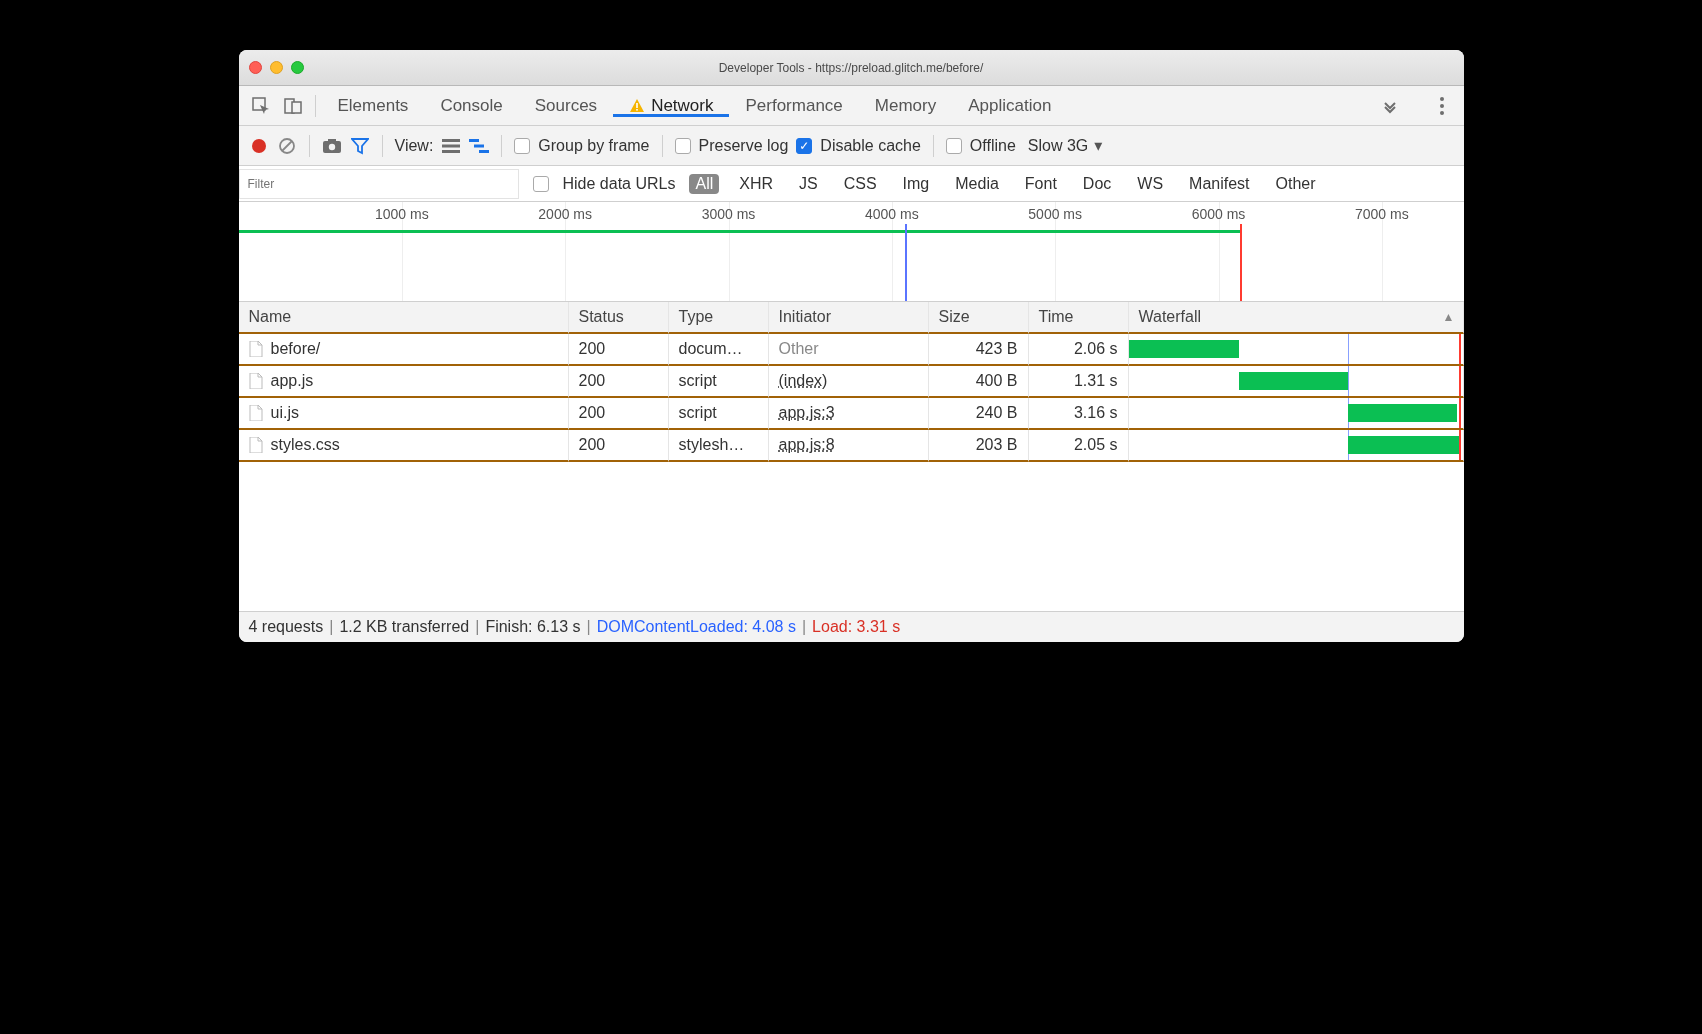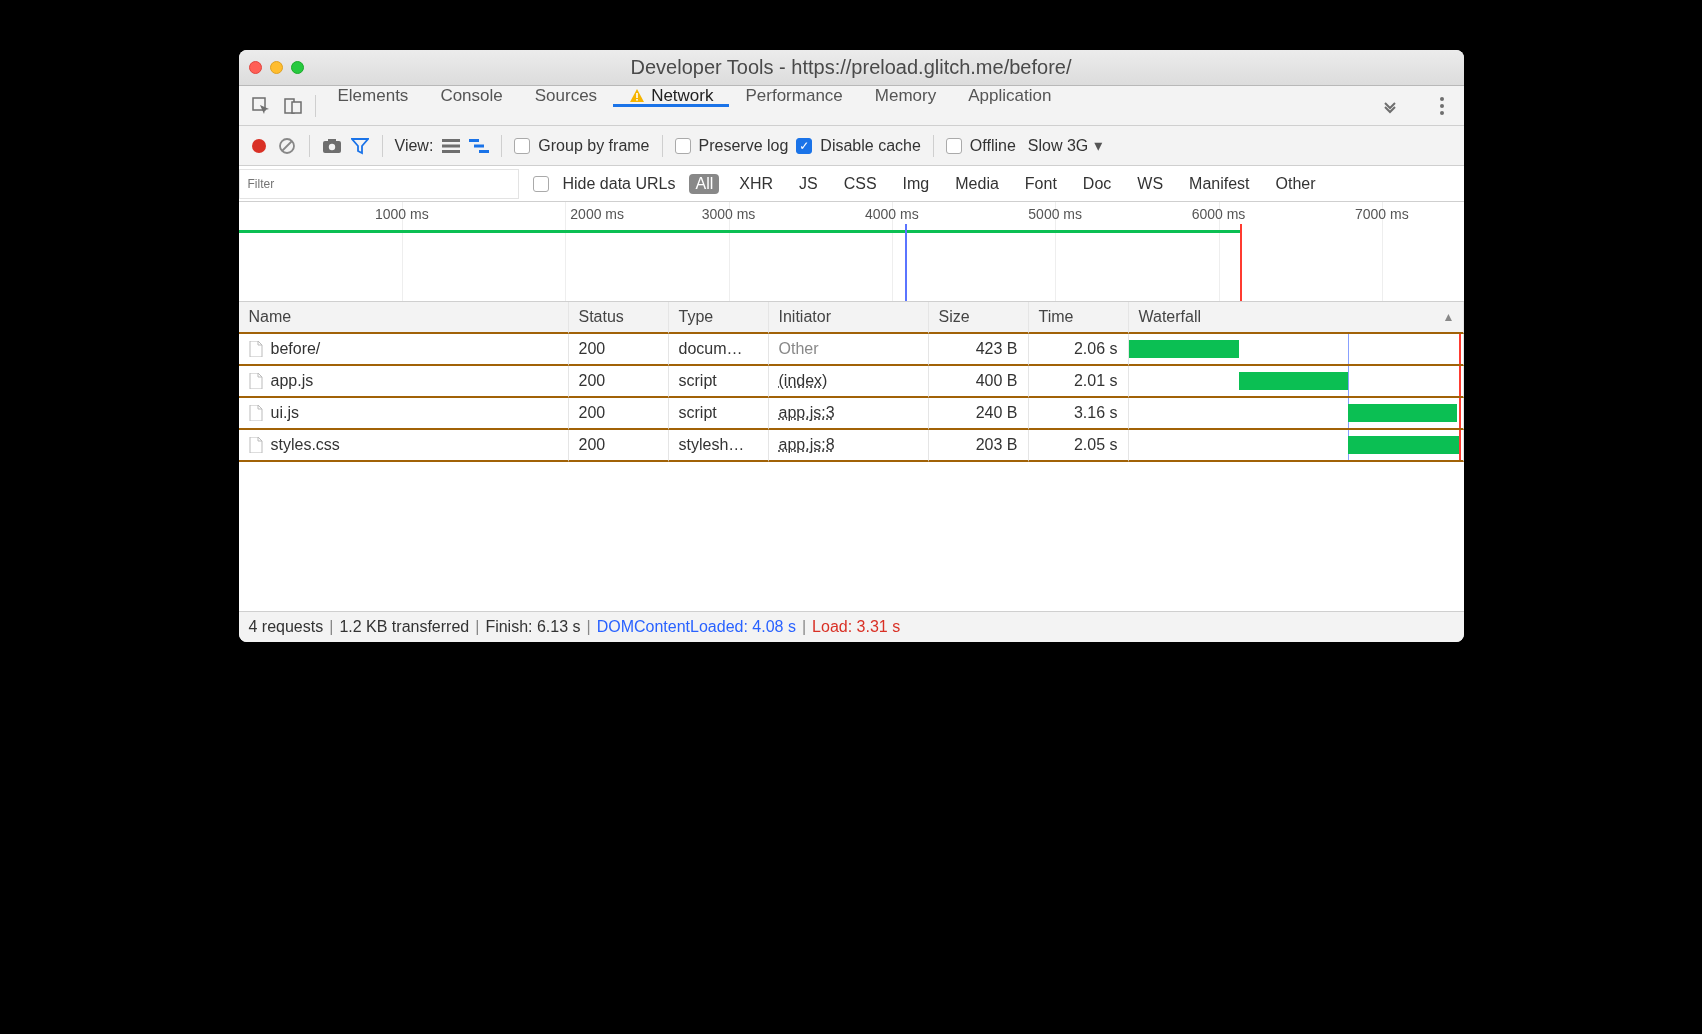--- a/index.html
+++ b/index.html
@@ -29,37 +29,37 @@
     padding: 0 10px;
     position: relative;
   }
   .traffic { display: flex; gap: 8px; }
   .traffic span { width: 13px; height: 13px; border-radius: 50%; display: inline-block; }
   .tl-close { background: #ff5f56; border: 1px solid #e0443e; }
   .tl-min { background: #ffbd2e; border: 1px solid #dea123; }
   .tl-max { background: #27c93f; border: 1px solid #1aab29; }
   .titlebar .title {
     position: absolute; left: 0; right: 0; text-align: center;
-    font-size: 20px; color: #4a4a4a;
+    font-size: 12px; color: #4a4a4a;
     pointer-events: none;
   }
   
   .tabs-row {
     display: flex; align-items: center;
     height: 40px; border-bottom: 1px solid #cfcfcf;
     background: #f3f3f3;
     padding: 0 6px;
   }
   .tabs-row .iconbtn {
     width: 32px; height: 32px; display: flex; align-items: center; justify-content: center;
     color: #6e6e6e;
   }
   .tabs-row .divider { width: 1px; height: 22px; background: #cfcfcf; margin: 0 6px; }
   .tabs {
-    display: flex; align-items: flex-start; height: 100%;
+    display: flex; align-items: center; height: 100%;
     flex: 1; overflow: hidden;
   }
   .tab {
     display: flex; align-items: center; padding: 0 16px;
     font-size: 17px; color: #555; gap: 6px; cursor: default;
   }
   .tab.active { color: #222; position: relative; }
   .tab.active::after {
     content: ""; position: absolute; bottom: -1px; left: 0; right: 0;
     height: 3px; background: #1a73e8;
@@ -291,21 +291,21 @@
     <span class="chip">Doc</span>
     <span class="chip">WS</span>
     <span class="chip">Manifest</span>
     <span class="chip">Other</span>
   </div>
 
   <div class="timeline" id="timeline">
       <div class="gridline" style="left: 13.3333%;"></div>
       <div class="tick" style="left: 13.3333%;">1000 ms</div>
       <div class="gridline" style="left: 26.6667%;"></div>
-      <div class="tick" style="left: 26.6667%; margin-left: 32px;">2000 ms</div>
+      <div class="tick" style="left: 26.6667%;">2000 ms</div>
       <div class="gridline" style="left: 40%;"></div>
       <div class="tick" style="left: 40%;">3000 ms</div>
       <div class="gridline" style="left: 53.3333%;"></div>
       <div class="tick" style="left: 53.3333%;">4000 ms</div>
       <div class="gridline" style="left: 66.6667%;"></div>
       <div class="tick" style="left: 66.6667%;">5000 ms</div>
       <div class="gridline" style="left: 80%;"></div>
       <div class="tick" style="left: 80%;">6000 ms</div>
       <div class="gridline" style="left: 93.3333%;"></div>
       <div class="tick" style="left: 93.3333%;">7000 ms</div>
@@ -354,21 +354,21 @@
         </div><div class="td ">
           <span class="file-icon">
             <svg width="14" height="16" viewBox="0 0 14 16">
               <path d="M1 0 H9 L13 4 V16 H1 Z" fill="#fff" stroke="#bbb"></path>
               <path d="M9 0 V4 H13" fill="none" stroke="#bbb"></path>
             </svg>
           </span>
           <span>app.js</span>
         </div><div class="td ">200</div><div class="td ">script</div><div class="td ">
           <span class="initiator-link">(index)</span>
-        </div><div class="td right">400 B</div><div class="td right">2.01 s</div><div class="td wf-cell">
+        </div><div class="td right">400 B</div><div class="td right">1.31 s</div><div class="td wf-cell">
           <div class="wf-vblue" style="left:65.80645161290323%"></div>
           <div class="wf-vred" style="left:98.87096774193549%"></div>
           <div class="wf-bar" style="left:33.225806451612904%;width:32.41935483870968%"></div>
         </div><div class="td row-odd">
           <span class="file-icon">
             <svg width="14" height="16" viewBox="0 0 14 16">
               <path d="M1 0 H9 L13 4 V16 H1 Z" fill="#fff" stroke="#bbb"></path>
               <path d="M9 0 V4 H13" fill="none" stroke="#bbb"></path>
             </svg>
           </span>

